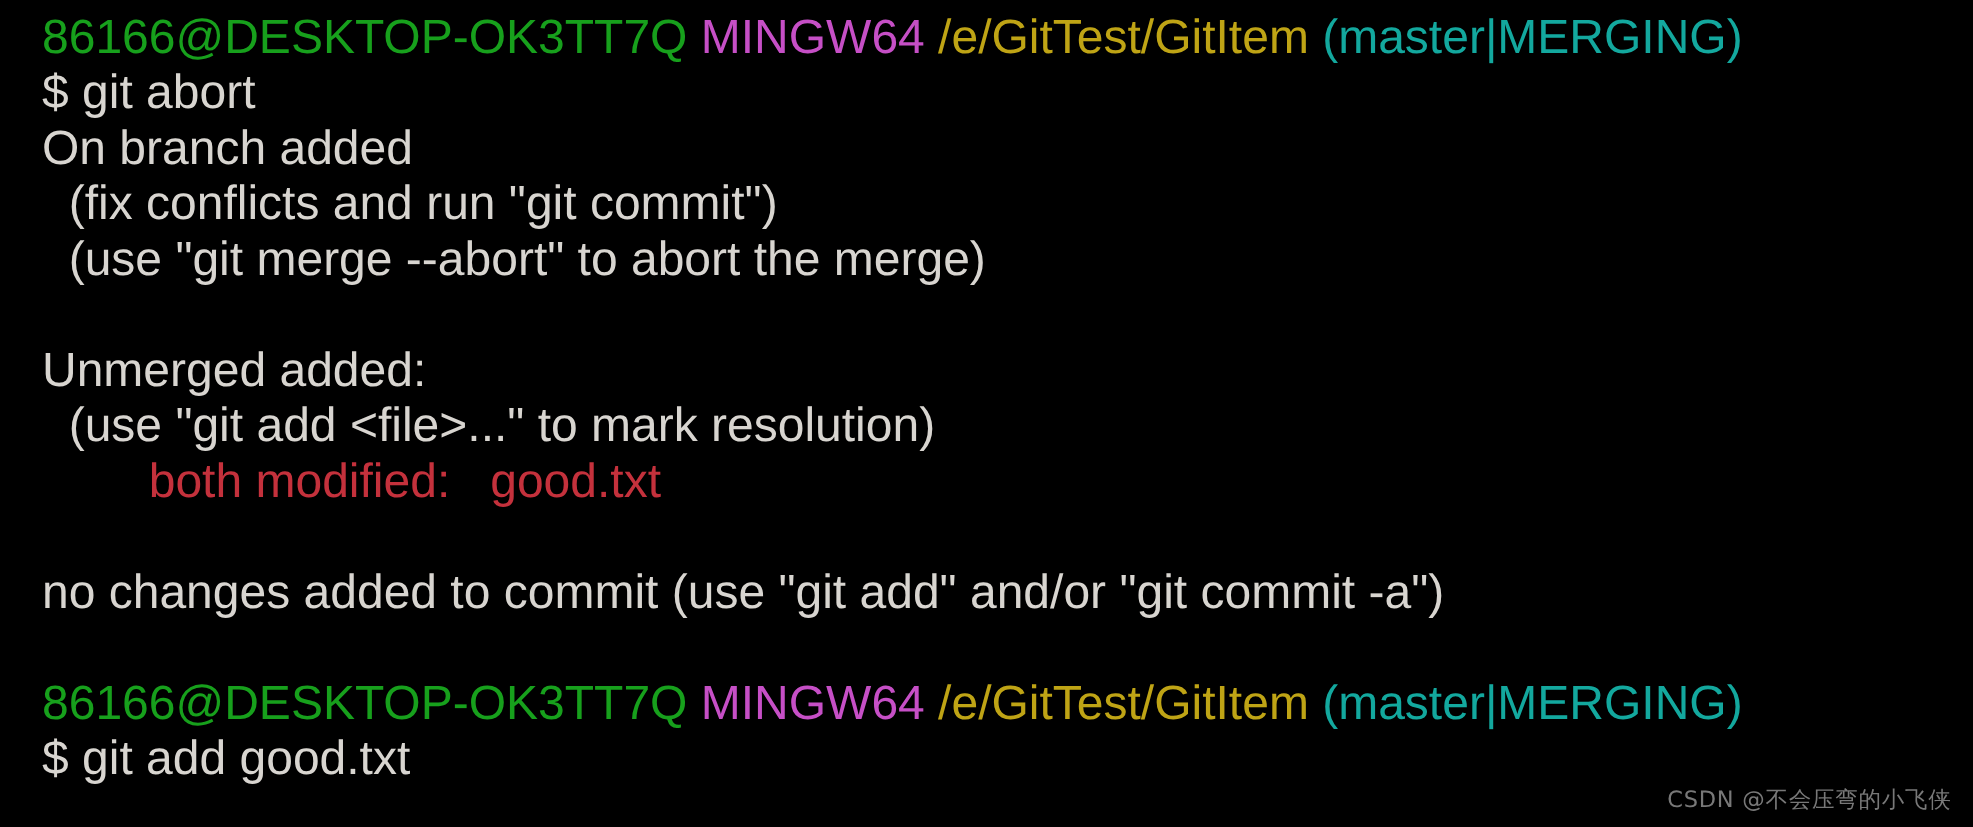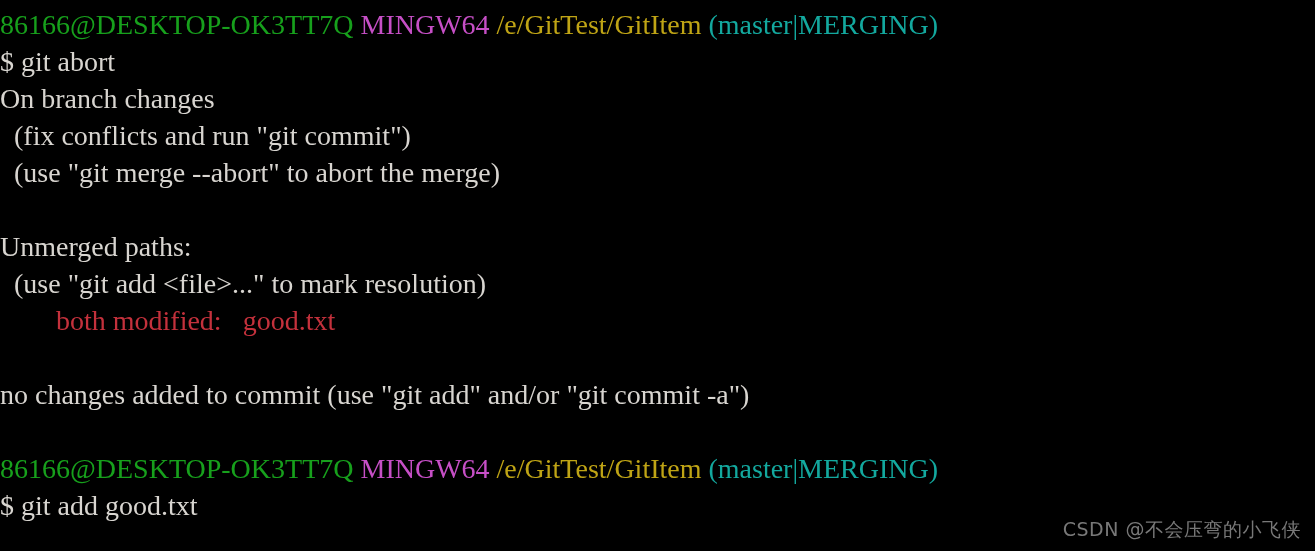--- a/index.html
+++ b/index.html
@@ -27,60 +27,61 @@
   }
   .screen {
     position: absolute;
     left: 0px;
     top: 6px;
     width: 1315px;
   }
   .line {
     height: 37px;
     line-height: 37px;
-    font-size: 28px;
+    font-size: 32px;
     letter-spacing: 0px;
     white-space: pre;
     color: #d8d5d0;
-    font-family: Liberation Serif, serif;
+    font-family: Liberation Sans, sans-serif;
+    padding-left: 28px;
   }
   .line.blank {
     height: 37px;
   }
   .seg { white-space: pre; }
   .c-user  { color: #17a01c; }
   .c-shell { color: #c64fc6; }
   .c-path  { color: #bfa415; }
   .c-branch{ color: #13a89e; }
   .c-text  { color: #d8d5d0; }
   .c-red   { color: #c4313c; text-align: center; }
   .watermark {
     position: absolute;
     right: 14px;
     bottom: 8px;
-    font-size: 19px;
+    font-size: 15px;
     color: #8e8e8e;
     font-family: "DejaVu Sans", "Liberation Sans", sans-serif;
     white-space: pre;
     opacity: 0.85;
     letter-spacing: 0.5px;
   }
 </style>
 </head>
 <body>
 
 <div id="terminal">
   <div class="screen" id="screen">
       <div class="line"><span class="seg c-user">86166@DESKTOP-OK3TT7Q</span><span class="seg c-text"> </span><span class="seg c-shell">MINGW64</span><span class="seg c-text"> </span><span class="seg c-path">/e/GitTest/GitItem</span><span class="seg c-text"> </span><span class="seg c-branch">(master|MERGING)</span></div>
       <div class="line"><span class="seg c-text">$ git abort</span></div>
-      <div class="line"><span class="seg c-text">On branch changes</span></div>
+      <div class="line"><span class="seg c-text">On branch added</span></div>
       <div class="line"><span class="seg c-text">  (fix conflicts and run "git commit")</span></div>
       <div class="line"><span class="seg c-text">  (use "git merge --abort" to abort the merge)</span></div>
       <div class="line blank"></div>
-      <div class="line"><span class="seg c-text">Unmerged paths:</span></div>
+      <div class="line"><span class="seg c-text">Unmerged added:</span></div>
       <div class="line"><span class="seg c-text">  (use "git add &lt;file&gt;..." to mark resolution)</span></div>
       <div class="line"><span class="seg c-red">        both modified:   good.txt</span></div>
       <div class="line blank"></div>
       <div class="line"><span class="seg c-text">no changes added to commit (use "git add" and/or "git commit -a")</span></div>
       <div class="line blank"></div>
       <div class="line"><span class="seg c-user">86166@DESKTOP-OK3TT7Q</span><span class="seg c-text"> </span><span class="seg c-shell">MINGW64</span><span class="seg c-text"> </span><span class="seg c-path">/e/GitTest/GitItem</span><span class="seg c-text"> </span><span class="seg c-branch">(master|MERGING)</span></div>
       <div class="line"><span class="seg c-text">$ git add good.txt</span></div>
     </div>
   <div class="watermark">CSDN @不会压弯的小飞侠</div>
 </div>

